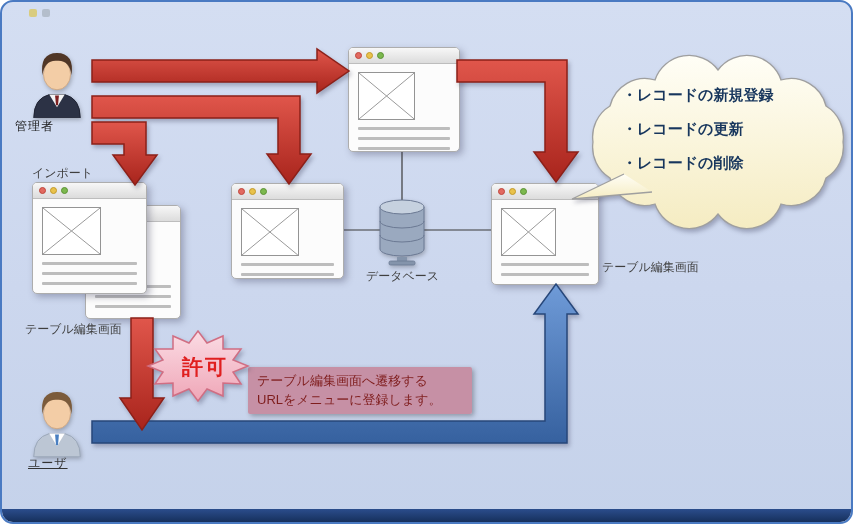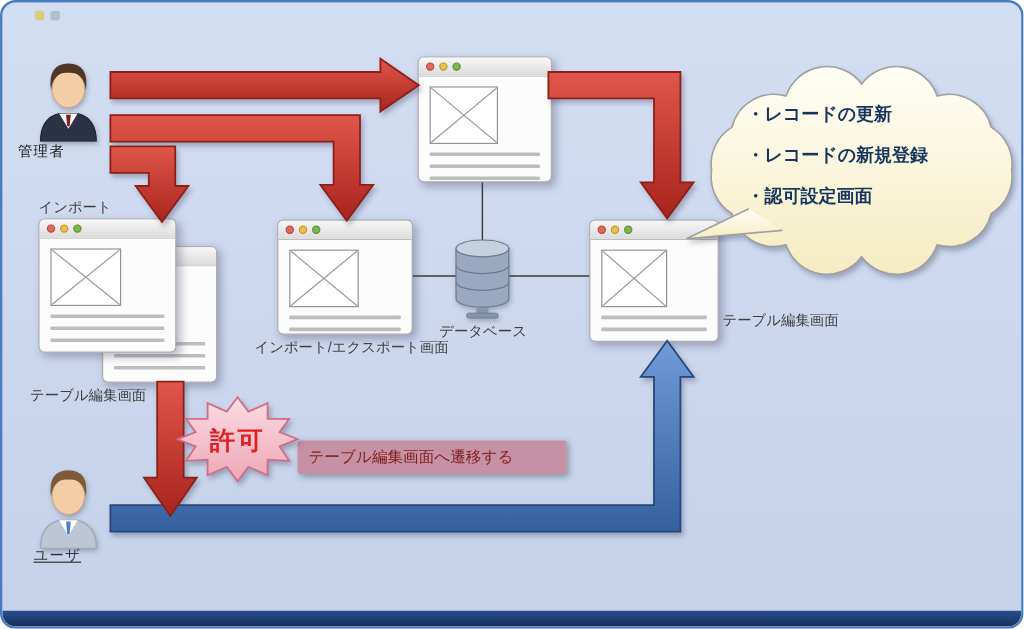--- a/index.html
+++ b/index.html
@@ -29,21 +29,21 @@
   .person-label{position:absolute;font-size:12px;color:#1c1c1c;z-index:4;letter-spacing:1px;}
   .person{position:absolute;z-index:2;filter:drop-shadow(1px 2px 2px rgba(0,0,0,0.25));}
 
   #db-icon{position:absolute;left:373px;top:196px;width:54px;height:68px;z-index:2;
     filter:drop-shadow(1px 2px 2px rgba(0,0,0,0.25));}
 
   #note-box{position:absolute;left:246px;top:365px;width:206px;z-index:5;
     background:rgba(198,138,158,0.92);color:#7f1d1d;font-size:13px;line-height:19px;
     padding:4px 9px 5px 9px;border-radius:2px;box-shadow:2px 2px 5px rgba(0,0,0,0.30);}
 
-  #permission-text{position:absolute;left:166px;top:351px;width:60px;text-align:center;z-index:7;
+  #permission-text{position:absolute;left:166px;top:351px;width:60px;text-align:right;z-index:7;
     font-size:21px;font-weight:bold;color:#e01f1f;letter-spacing:2px;}
 
   #callout-text{position:absolute;left:620px;top:84px;width:215px;z-index:7;
     display:flex;flex-direction:column;gap:15px;}
   #callout-text .cl{font-size:15px;font-weight:bold;color:#17365d;white-space:nowrap;}
 
   #bottom-bar{position:absolute;left:0;right:0;bottom:0;height:13px;z-index:8;
     background:linear-gradient(#2b4d8c,#16305c);border-radius:0 0 11px 11px;}
 
   .mini-icon{position:absolute;width:8px;height:8px;border-radius:2px;z-index:3;opacity:0.85;}
@@ -152,21 +152,20 @@
       <div class="imgbox">
         <svg viewBox="0 0 100 60" preserveAspectRatio="none">
             <line x1="0" y1="0" x2="100" y2="60"></line>
             <line x1="100" y1="0" x2="0" y2="60"></line>
           </svg>
       </div>
       <div class="tline"></div>
       <div class="tline"></div>
     </div>
   </div>
-  <div class="caption" style="left:210px;top:279px;">インポート/エクスポート画面</div>
 
   <div class="window" style="left:489px;top:181px;width:106px;height:100px;">
     <div class="titlebar">
       <span class="dot red"></span>
       <span class="dot yellow"></span>
       <span class="dot green"></span>
     </div>
     <div class="wcontent">
       <div class="imgbox">
         <svg viewBox="0 0 100 60" preserveAspectRatio="none">
@@ -187,20 +186,21 @@
       <path d="M5 37 A22 7 0 0 0 49 37" fill="none" stroke="#6b7993" stroke-width="1"></path>
       <ellipse cx="27" cy="9" rx="22" ry="7" fill="#c6d1df" stroke="#6b7993" stroke-width="1"></ellipse>
       <rect x="22" y="59" width="10" height="4" fill="#8494ab"></rect>
       <rect x="14" y="63" width="26" height="4" rx="1.5" fill="#8494ab" stroke="#6b7993" stroke-width="0.8"></rect>
     </svg>
   </div>
   <div class="caption" style="left:364px;top:266px;width:72px;text-align:right;">データベース</div>
 
   <div id="note-box">
     <div>テーブル編集画面へ遷移する</div>
+    <div>URLをメニューに登録します。</div>
   </div>
 
   <svg id="svg-front" class="layer">
     <defs>
       <linearGradient id="gRed" x1="0" y1="0" x2="0" y2="1">
         <stop offset="0" stop-color="#e0564b"></stop>
           <stop offset="1" stop-color="#a8241c"></stop>
       </linearGradient>
       <linearGradient id="gBlue" x1="0" y1="0" x2="0" y2="1">
         <stop offset="0" stop-color="#6f9bd8"></stop>
@@ -231,19 +231,19 @@
     <polygon points="246,364 231,370 239,382 221,381 221,394 205,387 196,399 187,387 171,394 171,381 153,382 161,370 146,364 161,358 153,347 171,347 171,334 187,341 196,329 205,341 221,334 221,347 239,347 231,358" fill="url(#gBurst)" stroke="#d06e83" stroke-width="1.5"></polygon>
 
     <path d="M841 140 A36 36 0 0 0 824 104 A36 36 0 0 0 779 78 A36 36 0 0 0 716 68 A36 36 0 0 0 653 78 A36 36 0 0 0 608 104 A36 36 0 0 0 591 140 A36 36 0 0 0 608 176 A36 36 0 0 0 653 202 A36 36 0 0 0 716 212 A36 36 0 0 0 779 202 A36 36 0 0 0 824 176 A36 36 0 0 0 841 140 Z" fill="url(#gCloud)" stroke="#9f9f9f" stroke-width="1.3"></path>
     <path d="M570 197 L622 172 L650 190 Z" fill="url(#gCloud)"></path>
     <path d="M622 172 L570 197 L650 190" fill="none" stroke="#9f9f9f" stroke-width="1.3"></path>
   </svg>
 
   <div id="permission-text">許可</div>
 
   <div id="callout-text">
+    <div class="cl">・レコードの新規登録</div>
     <div class="cl">・レコードの更新</div>
-    <div class="cl">・レコードの新規登録</div>
-    <div class="cl">・認可設定画面</div>
+    <div class="cl">・レコードの削除</div>
   </div>
 
   <div id="bottom-bar"></div>
 </div>
 
 </body></html>

